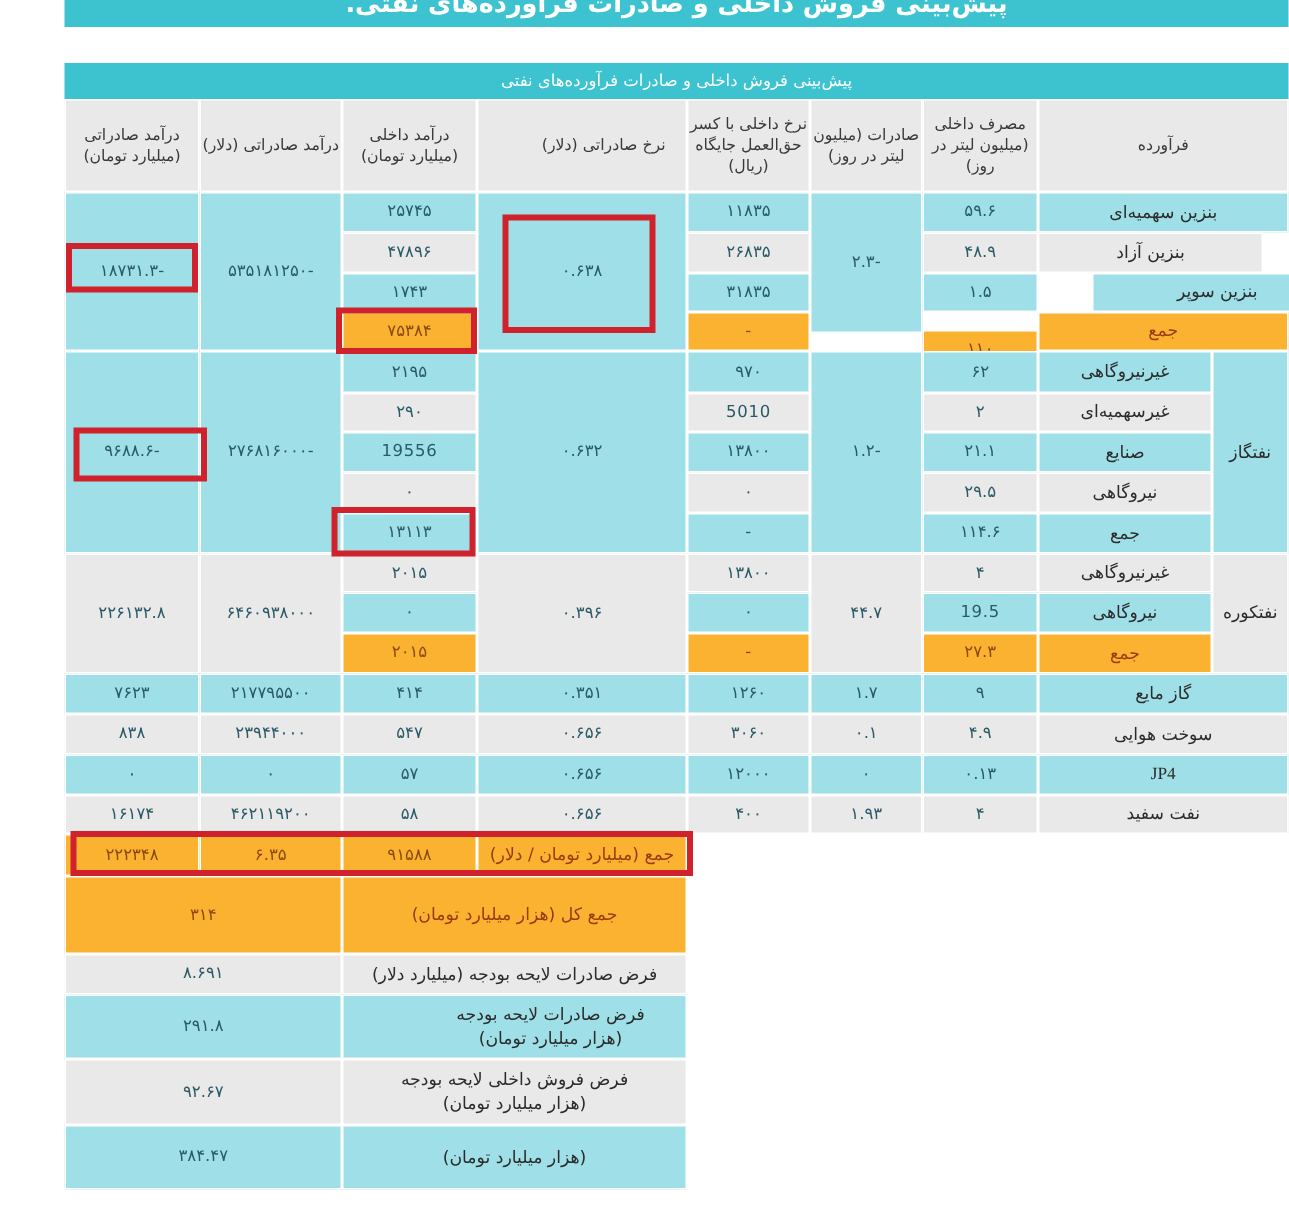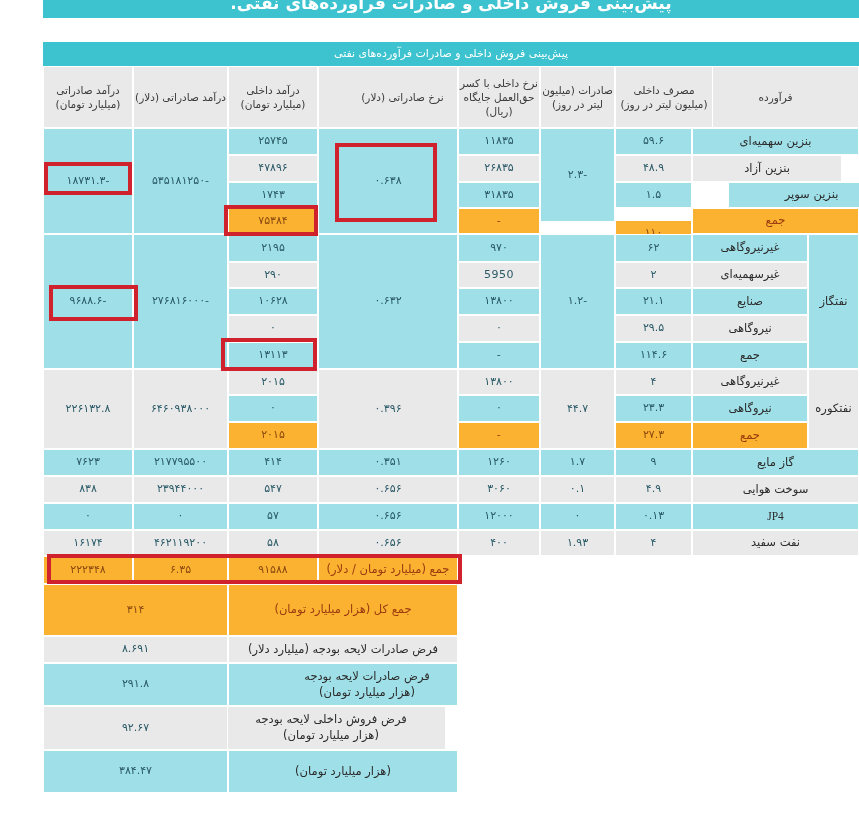--- a/index.html
+++ b/index.html
@@ -23,21 +23,21 @@
   .num { font-family:"DejaVu Sans", sans-serif; letter-spacing:0.5px; }
 </style>
 </head>
 <body>
 
 <div class="abs top-banner"><span>پیش‌بینی فروش داخلی و صادرات فرآورده‌های نفتی.</span></div>
 
 <div class="abs tbl-title">پیش‌بینی فروش داخلی و صادرات فرآورده‌های نفتی</div>
 
 <div class="cell hdr" style="left:692px;top:66px;width:167px;height:62px;">فرآورده</div>
-<div class="cell hdr" style="left:615px;top:66px;width:98px;height:62px;">مصرف داخلی (میلیون لیتر در روز)</div>
+<div class="cell hdr" style="left:615px;top:66px;width:77px;height:62px;">مصرف داخلی (میلیون لیتر در روز)</div>
 <div class="cell hdr" style="left:540px;top:66px;width:75px;height:62px;">صادرات (میلیون لیتر در روز)</div>
 <div class="cell hdr" style="left:458px;top:66px;width:82px;height:62px;">نرخ داخلی با کسر حق‌العمل جایگاه (ریال)</div>
 <div class="cell hdr" style="left:318px;top:66px;width:140px;height:62px;padding-left:29px;">نرخ صادراتی (دلار)</div>
 <div class="cell hdr" style="left:228px;top:66px;width:90px;height:62px;">درآمد داخلی (میلیارد تومان)</div>
 <div class="cell hdr" style="left:133px;top:66px;width:95px;height:62px;">درآمد صادراتی (دلار)</div>
 <div class="cell hdr" style="left:43px;top:66px;width:90px;height:62px;">درآمد صادراتی (میلیارد تومان)</div>
 
 <div class="cell c lbl" style="left:692px;top:128px;width:167px;height:27px;">بنزین سهمیه‌ای</div>
 <div class="cell g lbl" style="left:692px;top:155px;width:150px;height:27px;">بنزین آزاد</div>
 <div class="cell c lbl" style="left:728px;top:182px;width:167px;height:26px;">بنزین سوپر</div>
@@ -74,43 +74,43 @@
 
 <div class="cell c num" style="left:615px;top:234px;width:77px;height:28px;">۶۲</div>
 <div class="cell g num" style="left:615px;top:262px;width:77px;height:26px;">۲</div>
 <div class="cell c num" style="left:615px;top:288px;width:77px;height:27px;">۲۱.۱</div>
 <div class="cell g num" style="left:615px;top:315px;width:77px;height:27px;">۲۹.۵</div>
 <div class="cell c num" style="left:615px;top:342px;width:77px;height:27px;">۱۱۴.۶</div>
 
 <div class="cell c num" style="left:540px;top:234px;width:75px;height:135px;">-۱.۲</div>
 
 <div class="cell c num" style="left:458px;top:234px;width:82px;height:28px;">۹۷۰</div>
-<div class="cell g num" style="left:458px;top:262px;width:82px;height:26px;">5950</div>
+<div class="cell g num" style="left:458px;top:262px;width:82px;height:26px;">5010</div>
 <div class="cell c num" style="left:458px;top:288px;width:82px;height:27px;">۱۳۸۰۰</div>
 <div class="cell g num" style="left:458px;top:315px;width:82px;height:27px;">۰</div>
 <div class="cell c num" style="left:458px;top:342px;width:82px;height:27px;">-</div>
 
 <div class="cell c num" style="left:318px;top:234px;width:140px;height:135px;">۰.۶۳۲</div>
 
 <div class="cell c num" style="left:228px;top:234px;width:90px;height:28px;">۲۱۹۵</div>
 <div class="cell g num" style="left:228px;top:262px;width:90px;height:26px;">۲۹۰</div>
-<div class="cell c num" style="left:228px;top:288px;width:90px;height:27px;">۱۰۶۲۸</div>
+<div class="cell c num" style="left:228px;top:288px;width:90px;height:27px;">19556</div>
 <div class="cell g num" style="left:228px;top:315px;width:90px;height:27px;">۰</div>
 <div class="cell c num" style="left:228px;top:342px;width:90px;height:27px;">۱۳۱۱۳</div>
 
 <div class="cell c num" style="left:133px;top:234px;width:95px;height:135px;">-۲۷۶۸۱۶۰۰۰</div>
 <div class="cell c num" style="left:43px;top:234px;width:90px;height:135px;">-۹۶۸۸.۶</div>
 
 <div class="cell g lbl" style="left:808px;top:369px;width:51px;height:80px;">نفتکوره</div>
 <div class="cell g lbl" style="left:692px;top:369px;width:116px;height:26px;">غیرنیروگاهی</div>
 <div class="cell c lbl" style="left:692px;top:395px;width:116px;height:27px;">نیروگاهی</div>
 <div class="cell o lbl" style="left:692px;top:422px;width:116px;height:27px;">جمع</div>
 
 <div class="cell g num" style="left:615px;top:369px;width:77px;height:26px;">۴</div>
-<div class="cell c num" style="left:615px;top:395px;width:77px;height:27px;">۲۳.۳</div>
+<div class="cell c num" style="left:615px;top:395px;width:77px;height:27px;">19.5</div>
 <div class="cell o num" style="left:615px;top:422px;width:77px;height:27px;">۲۷.۳</div>
 
 <div class="cell g num" style="left:540px;top:369px;width:75px;height:80px;">۴۴.۷</div>
 
 <div class="cell g num" style="left:458px;top:369px;width:82px;height:26px;">۱۳۸۰۰</div>
 <div class="cell c num" style="left:458px;top:395px;width:82px;height:27px;">۰</div>
 <div class="cell o num" style="left:458px;top:422px;width:82px;height:27px;">-</div>
 
 <div class="cell g num" style="left:318px;top:369px;width:140px;height:80px;">۰.۳۹۶</div>
 
@@ -167,21 +167,21 @@
 
 <div class="cell g lbl" style="left:228px;top:636px;width:230px;height:27px;">فرض صادرات لایحه بودجه (میلیارد دلار)</div>
 <div class="cell g num" style="left:43px;top:636px;width:185px;height:27px;">۸.۶۹۱</div>
 
 <div class="cell c lbl" style="left:228px;top:663px;width:230px;height:43px;flex-direction:column;padding-left:48px;">
     <span>فرض صادرات لایحه بودجه</span>
     <span>(هزار میلیارد تومان)</span>
   </div>
 <div class="cell c num" style="left:43px;top:663px;width:185px;height:43px;">۲۹۱.۸</div>
 
-<div class="cell g lbl" style="left:216px;top:706px;width:230px;height:44px;flex-direction:column;">
+<div class="cell g lbl" style="left:228px;top:706px;width:230px;height:44px;flex-direction:column;">
     <span>فرض فروش داخلی لایحه بودجه</span>
     <span>(هزار میلیارد تومان)</span>
   </div>
 <div class="cell g num" style="left:43px;top:706px;width:185px;height:44px;">۹۲.۶۷</div>
 
 <div class="cell c lbl" style="left:228px;top:750px;width:230px;height:43px;flex-direction:column;">
     <span>(هزار میلیارد تومان)</span>
   </div>
 <div class="cell c num" style="left:43px;top:750px;width:185px;height:43px;">۳۸۴.۴۷</div>
 

